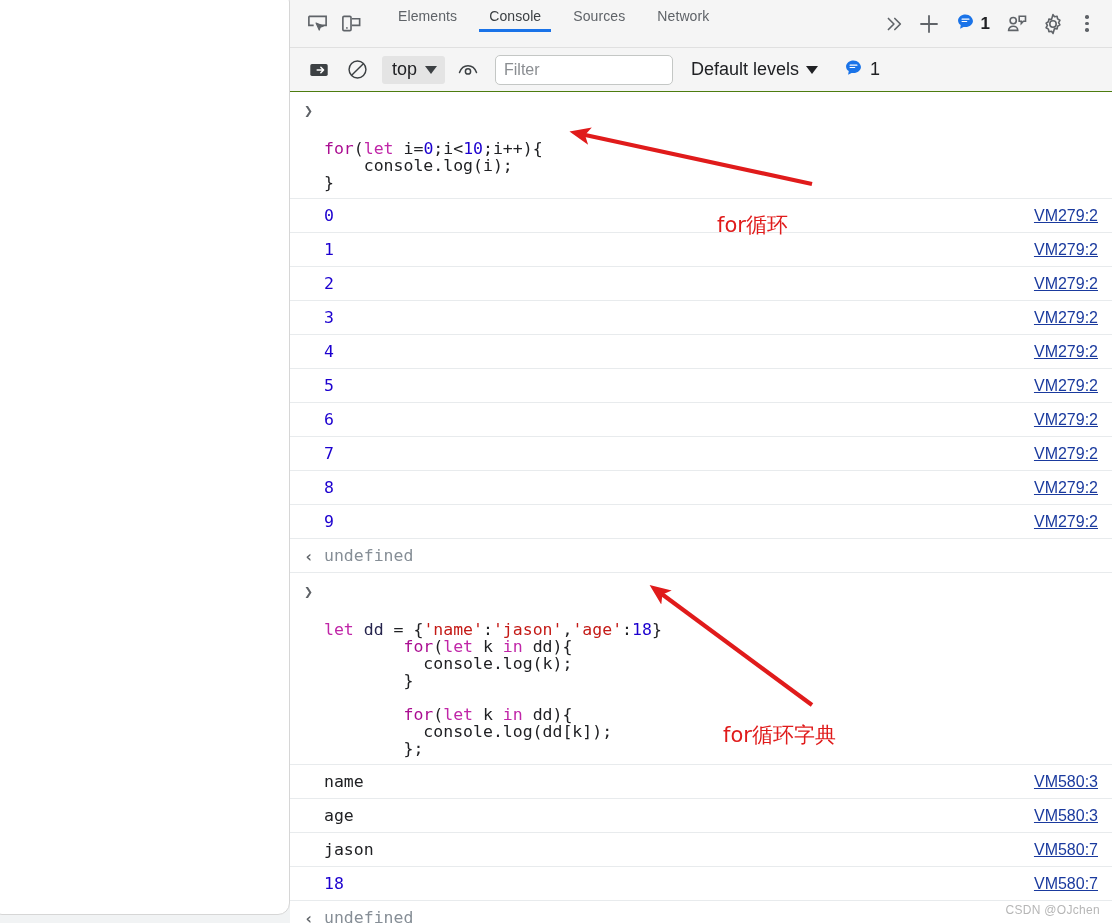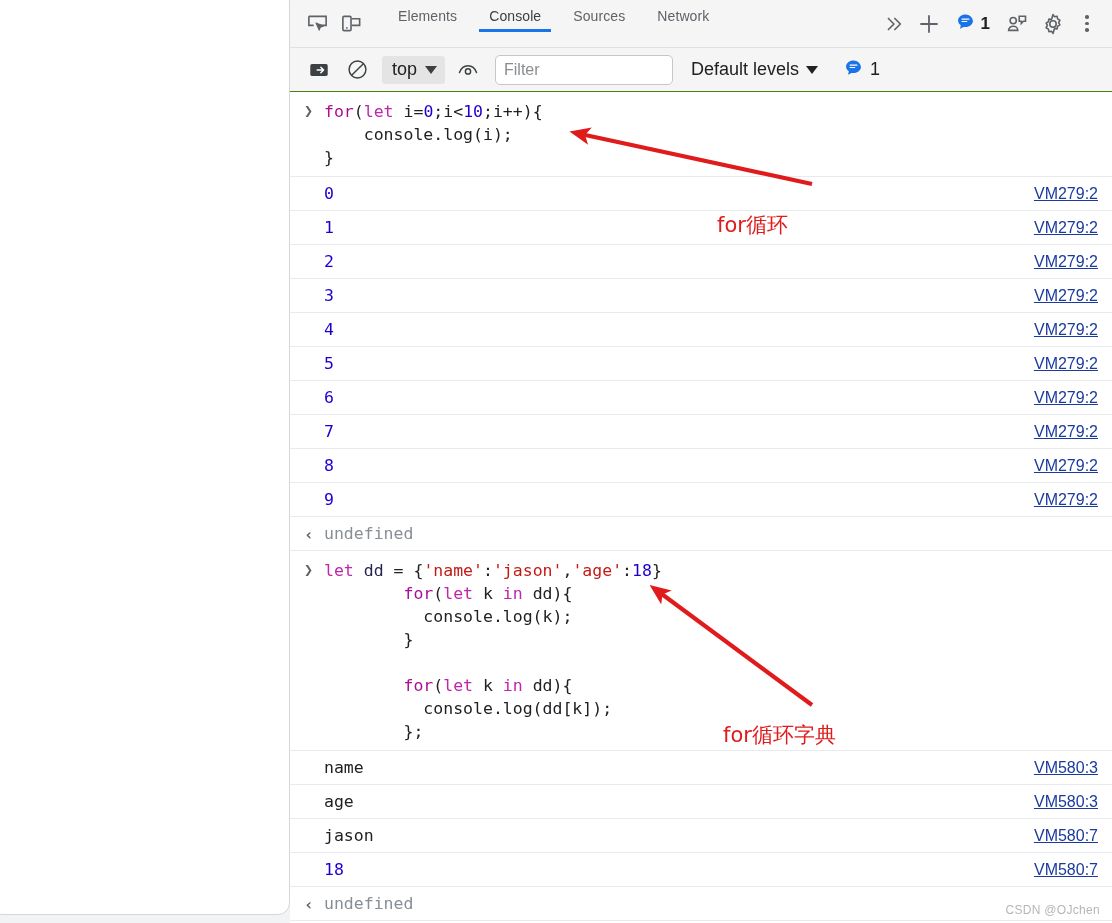--- a/index.html
+++ b/index.html
@@ -225,25 +225,26 @@
   }
   .row.input .gutter {
     color: #5f6368;
     font-weight: 700;
     font-size: 15px;
     padding-top: 4px;
   }
   .code {
     flex: 1 1 auto;
     white-space: pre;
-    line-height: 23px;
+    line-height: 17px;
     color: #202124;
     font-family: "DejaVu Sans Mono", monospace;
     font-size: 16.5px;
     padding-left: 2px;
+    margin-top: 40px;
   }
   .kw  { color: #aa0d91; }
   .kw2 { color: #c026a8; }
   .num { color: #1c00cf; }
   .str { color: #c41a16; }
   .var { color: #26244d; }
   .plain { color: #202124; }
 
   
   .out-val {

